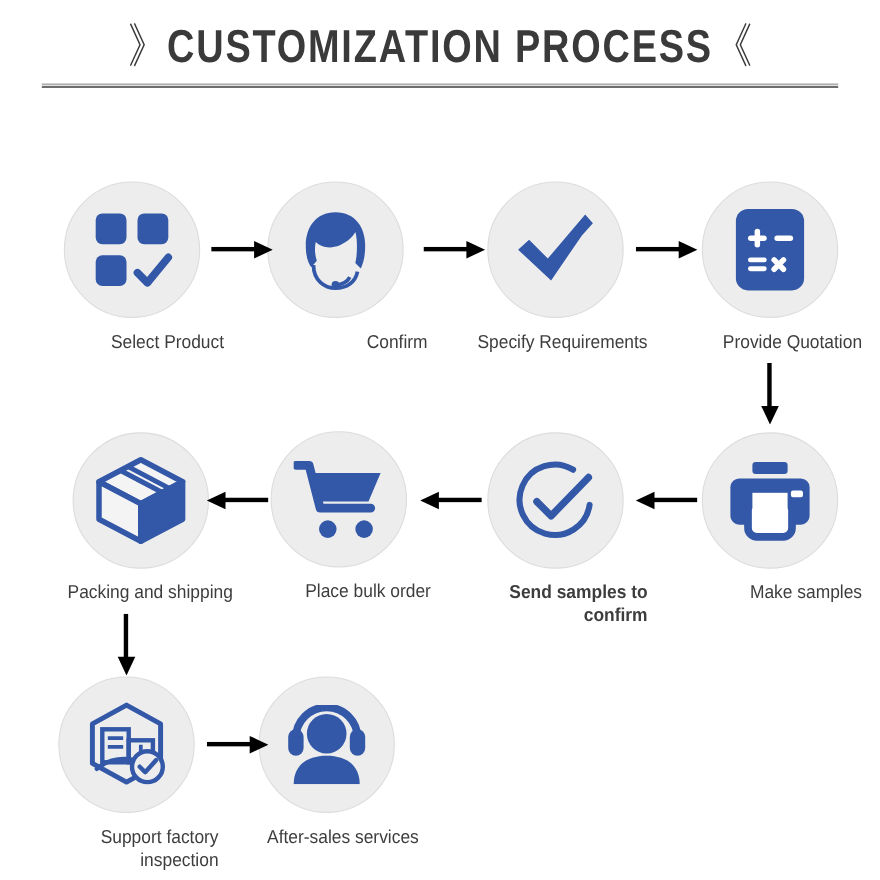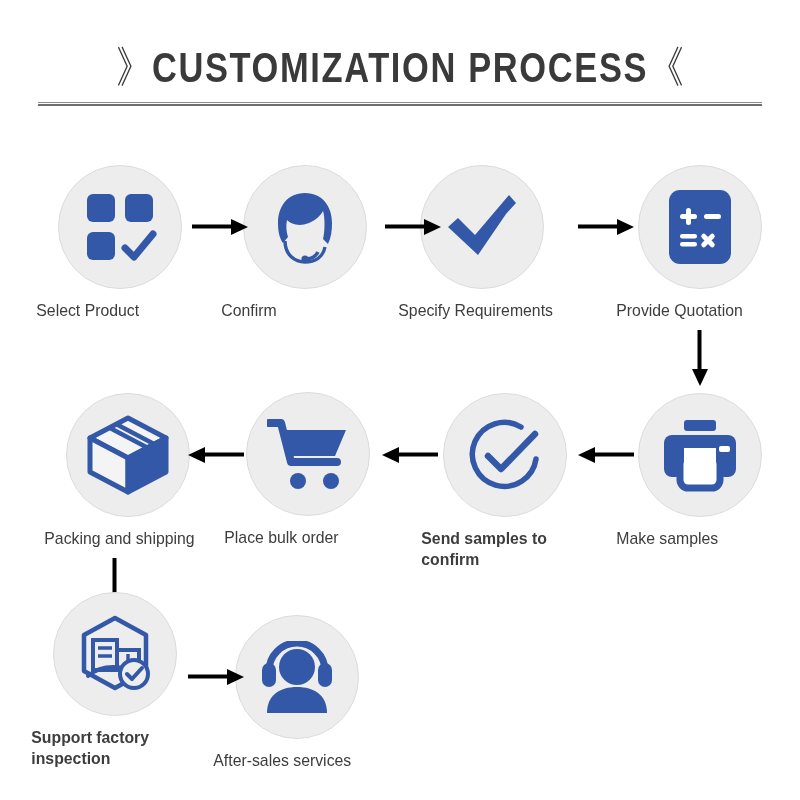--- a/index.html
+++ b/index.html
@@ -15,21 +15,20 @@
     overflow: hidden;
   }
 
   
   .title-block {
     position: absolute;
     left: 0;
     top: 0;
     width: 656px;
     height: 95px;
-    margin-top: 26px;
   }
   .title-text {
     position: absolute;
     left: 0;
     top: 12px;
     width: 800px;
     text-align: center;
     font-family: "Liberation Sans Narrow", "Liberation Sans", sans-serif;
     font-size: 42px;
     font-weight: 700;
@@ -52,21 +51,21 @@
     height: 4px;
     border-top: 1px solid #8c8c8c;
     border-bottom: 2px solid #6e6e6e;
     box-sizing: border-box;
   }
 
   
   .node {
     position: absolute;
     width: 180px;
-    text-align: left;
+    text-align: right;
   }
   .circle {
     width: 124px;
     height: 124px;
     margin: 0 auto;
     border-radius: 50%;
     background: #ededed;
     border: 1px solid #dcdcdc;
     box-sizing: border-box;
     display: flex;
@@ -114,21 +113,21 @@
       <path d="M40 6 C22 6 13 20 13 36 C13 46 15 52 18 56 L23 50 C21 44 21 38 22 33 C26 37 34 40 44 36
                C51 33 56 28 58 24 C60 30 60 44 58 52 L63 57 C66 51 67 44 67 36 C67 20 58 6 40 6 Z" fill="#3358A8"></path>
       <path d="M20 54 C20 68 30 75 40 75 C50 75 58 70 60 60" fill="none" stroke="#3358A8" stroke-width="3.4"></path>
       <path d="M40 72 C46 72 51 69 53 65" fill="none" stroke="#3358A8" stroke-width="3.4"></path>
       <circle cx="40" cy="72" r="3.6" fill="#3358A8"></circle>
     </svg>
   </div>
   <div class="label">Confirm</div>
 </div>
 
-<div class="node" style="left:392px; top:165px;">
+<div class="node" style="left:415px; top:165px;">
   <div class="circle">
     <svg width="80" height="80" viewBox="0 0 80 80">
       <path d="M6 40 L16 31 L33 48 L67 8 L74 16 L64 27 L36 68 Z" fill="#3358A8"></path>
     </svg>
   </div>
   <div class="label">Specify Requirements</div>
 </div>
 
 <div class="node" style="left:610px; top:165px;">
   <div class="circle">
@@ -223,21 +222,21 @@
 <svg class="arrow" style="left:188px; top:443px;" width="56" height="24" viewBox="0 0 56 24">
   <rect x="15" y="9.5" width="41" height="4" fill="#000"></rect>
   <path d="M17 4 L0 12 L17 20 Z" fill="#000"></path>
 </svg>
 
 <svg class="arrow" style="left:103px; top:558px;" width="24" height="56" viewBox="0 0 24 56">
   <rect x="9.5" y="0" width="4" height="41" fill="#000"></rect>
   <path d="M4 39 L12 56 L20 39 Z" fill="#000"></path>
 </svg>
 
-<div class="node" style="left:25px; top:592px;font-weight:bold;">
+<div class="node" style="left:25px; top:615px;">
   <div class="circle">
     <svg width="82" height="80" viewBox="0 0 82 80">
       <path d="M41 4 L72 21 L72 57 L41 74 L10 57 L10 21 Z" fill="none" stroke="#3358A8" stroke-width="4.5" stroke-linejoin="round"></path>
       <rect x="19" y="26" width="24" height="30" fill="none" stroke="#3358A8" stroke-width="4"></rect>
       <path d="M24 34 h14 M24 42 h14" stroke="#3358A8" stroke-width="3.4"></path>
       <rect x="43" y="36" width="22" height="20" fill="none" stroke="#3358A8" stroke-width="4"></rect>
       <path d="M54 40 v10" stroke="#3358A8" stroke-width="3.4"></path>
       <path d="M14 62 C28 50 50 50 64 62" fill="none" stroke="#3358A8" stroke-width="4" stroke-linecap="round"></path>
       <circle cx="60" cy="60" r="14" fill="#ededed" stroke="#3358A8" stroke-width="4"></circle>
       <path d="M53 60 L58 65 L68 54" fill="none" stroke="#3358A8" stroke-width="4" stroke-linecap="round" stroke-linejoin="round"></path>

